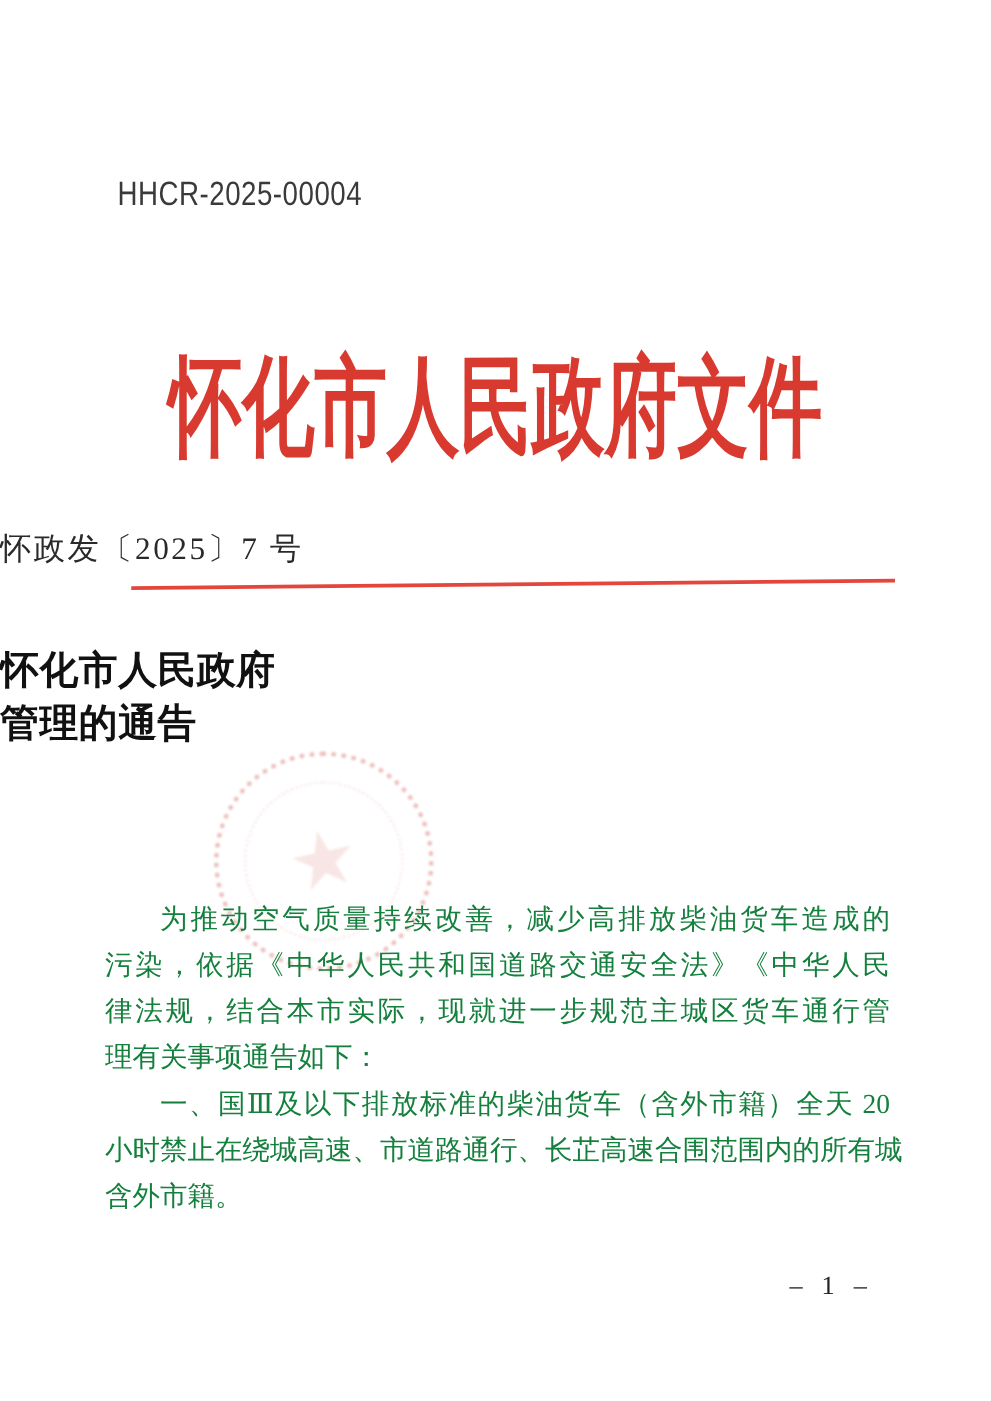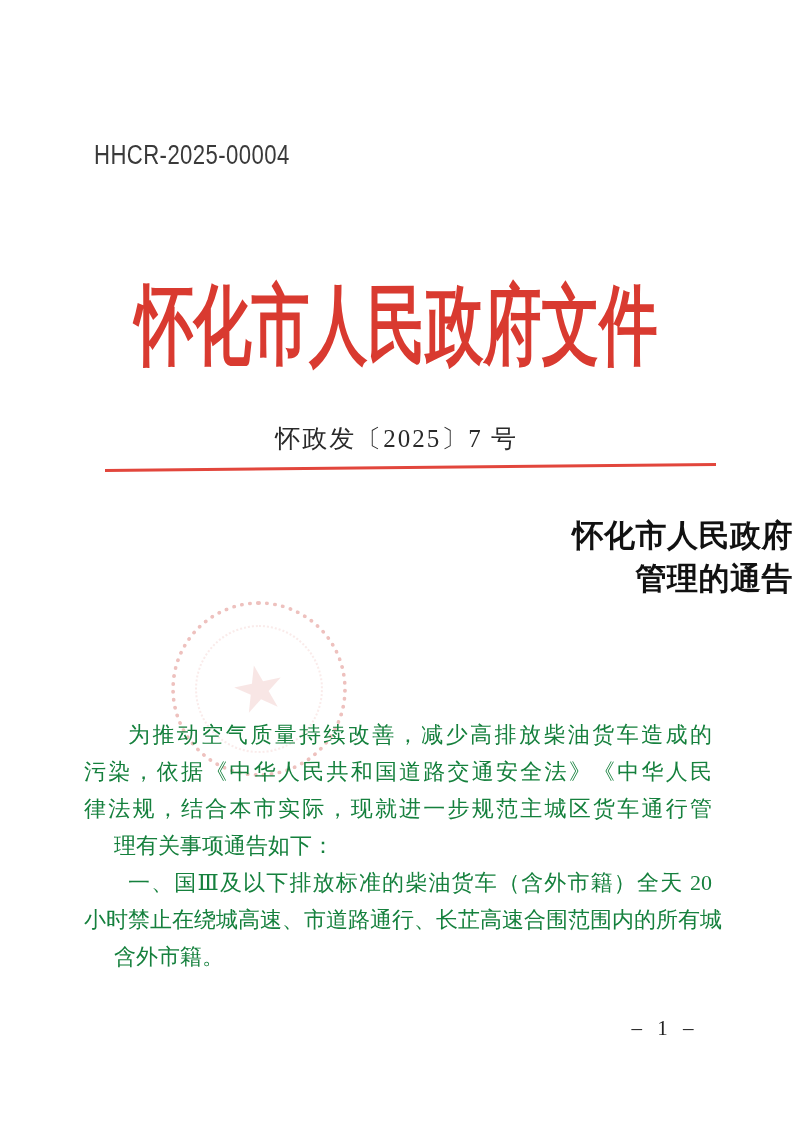--- a/index.html
+++ b/index.html
@@ -36,39 +36,39 @@
     color: #d93a30;
     letter-spacing: 0px;
     transform: scaleY(1.5);
     transform-origin: center top;
     white-space: nowrap;
   }
 
   
   .refnum {
     position: absolute; left: 0; right: 0; top: 422px;
-    text-align: center;
+    text-align: left;
     font-size: 25px;
     color: #2a2a2a;
     letter-spacing: 2px;
   }
 
   
   .red-rule {
     position: absolute; left: 105px; top: 466px;
     width: 611px; height: 3px;
     background: #e2463c;
     transform: rotate(-0.55deg);
     transform-origin: center;
   }
 
   
   .title {
     position: absolute; left: 0; right: 0; top: 514px;
-    text-align: right;
+    text-align: left;
     font-size: 31px; font-weight: bold;
     color: #111111;
     line-height: 43px;
     letter-spacing: 0.5px;
   }
 
   
   .seal {
     position: absolute; left: 171px; top: 601px;
     width: 168px; height: 168px;
@@ -98,21 +98,21 @@
     color: #15803d;
   }
   .bline {
     height: 37px; line-height: 37px;
     text-align: justify;
     text-align-last: justify;
     text-justify: inter-character;
     white-space: nowrap;
   }
   .bline.indent { text-indent: 2em; }
-  .bline.end { text-align-last: left; white-space: normal; margin-left: 30px; }
+  .bline.end { text-align-last: left; white-space: normal; }
 
   
   .pagenum {
     position: absolute; left: 600px; top: 1016px;
     width: 130px;
     text-align: center;
     font-size: 21px;
     color: #222222;
     letter-spacing: 5px;
   }

